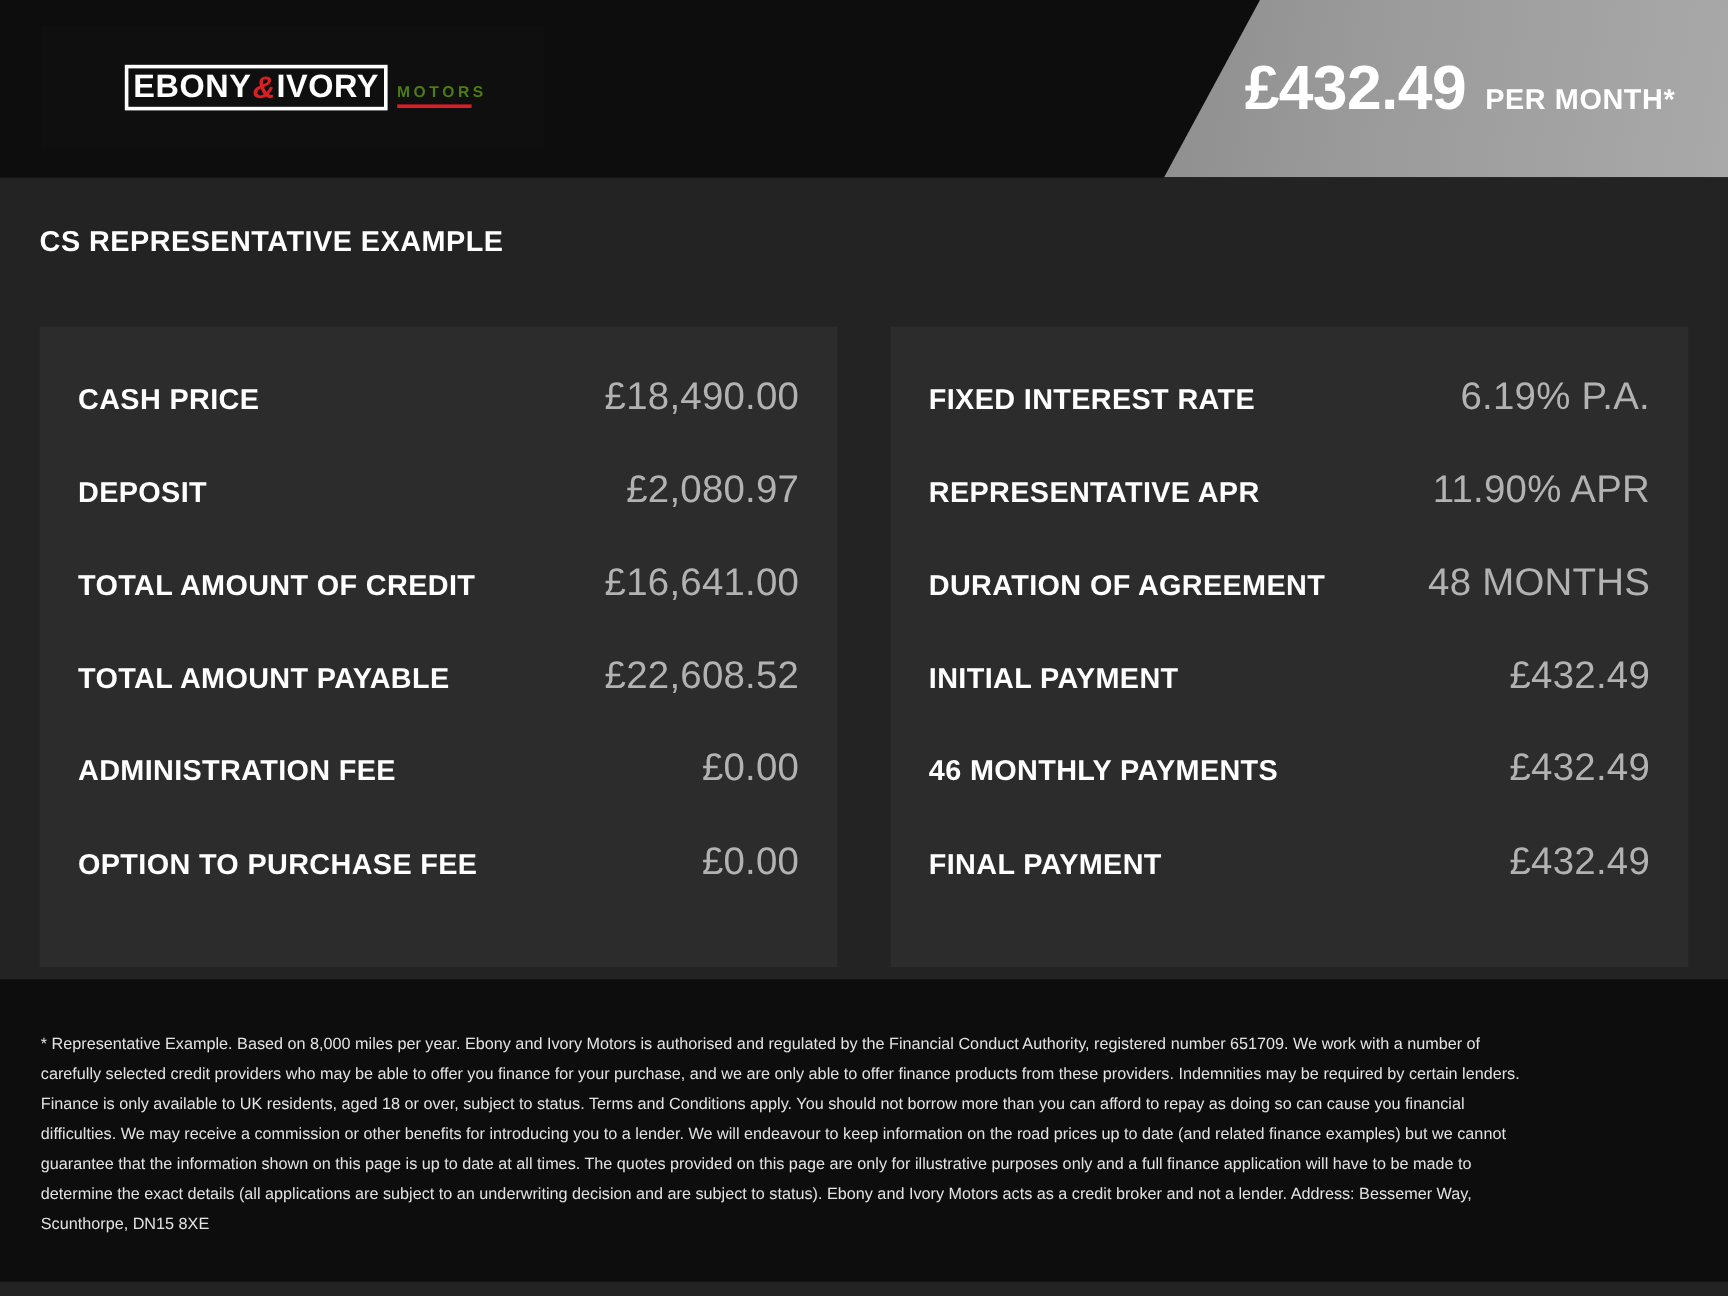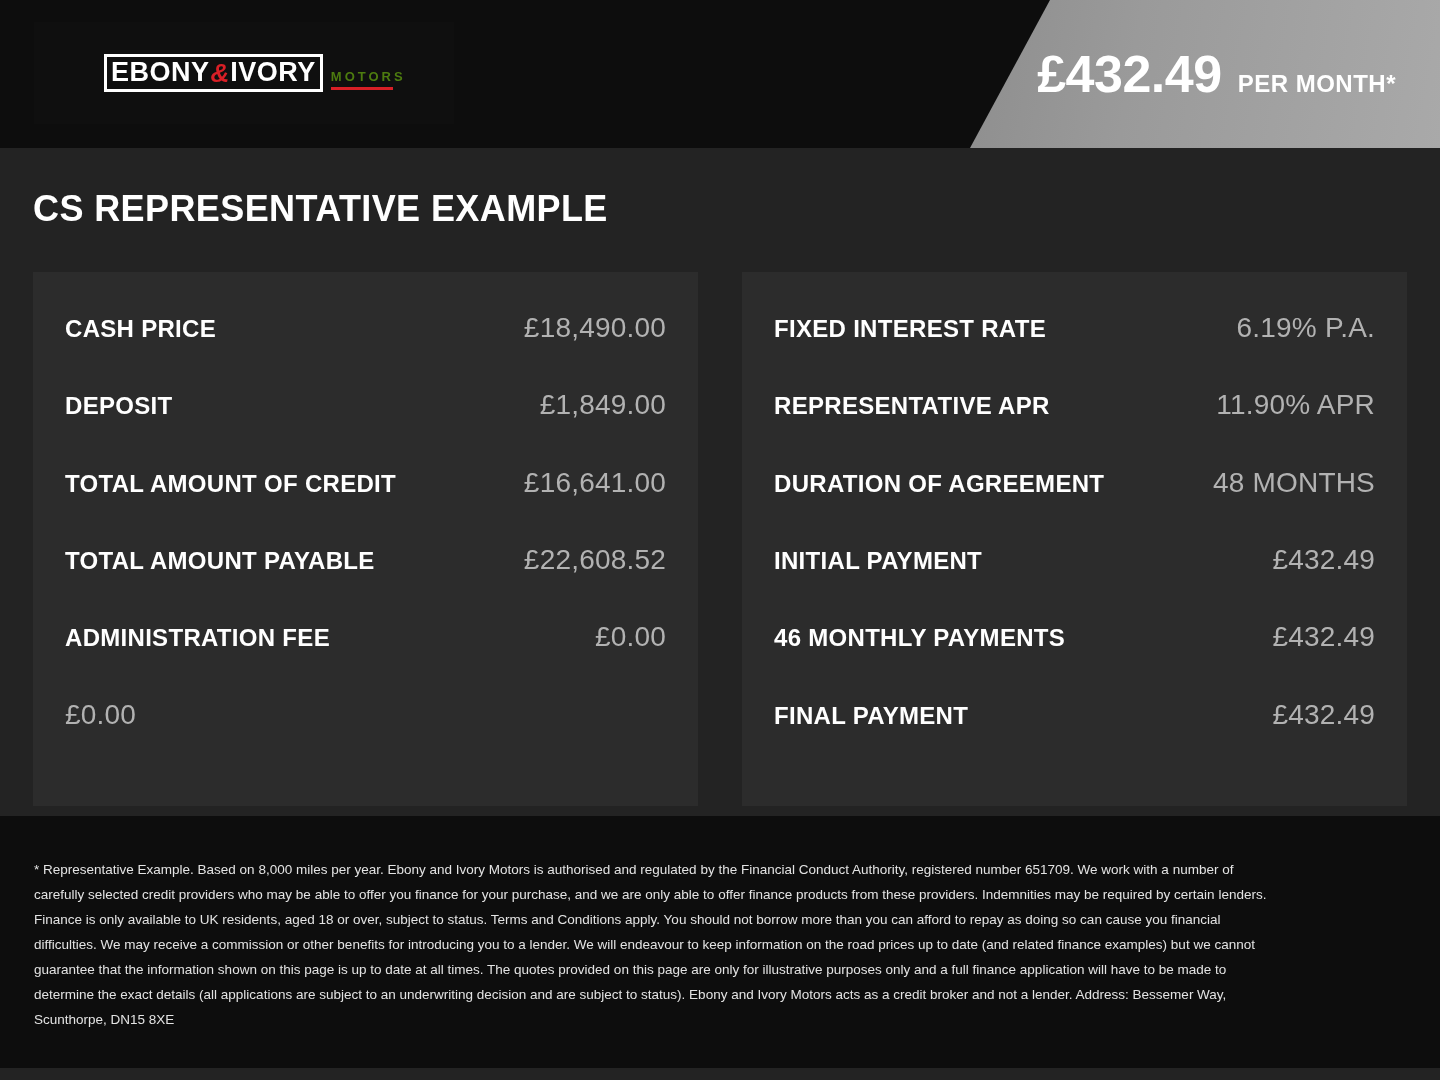--- a/index.html
+++ b/index.html
@@ -105,21 +105,21 @@
   .logo-rule {
     margin-top: 4px;
     width: 62px; height: 3px;
     background: #d81f26;
   }
 
   
   .title {
     position: absolute;
     left: 33px; top: 188px;
-    font-size: 36px;
+    font-size: 24px;
     font-weight: bold;
     color: #ffffff;
     letter-spacing: 0.4px;
   }
 
   
   .panels {
     position: absolute;
     left: 33px; top: 272px;
     width: 1374px; height: 534px;
@@ -141,21 +141,21 @@
     height: 78px;
   }
   .row-label {
     font-size: 24px;
     font-weight: bold;
     color: #ffffff;
     letter-spacing: 0.3px;
     white-space: nowrap;
   }
   .row-value {
-    font-size: 28px;
+    font-size: 32px;
     font-weight: normal;
     color: #b2b2b2;
     letter-spacing: 0.2px;
     white-space: nowrap;
     font-family: "Liberation Sans", sans-serif;
   }
 
   
   .footer {
     position: absolute;
@@ -205,35 +205,36 @@
 
   <div class="panels">
 
     <div class="panel">
       <div class="row">
         <span class="row-label">CASH PRICE</span>
         <span class="row-value">£18,490.00</span>
       </div>
       <div class="row">
         <span class="row-label">DEPOSIT</span>
-        <span class="row-value">£1,849.00</span>
+        <span class="row-value">£2,080.97</span>
       </div>
       <div class="row">
         <span class="row-label">TOTAL AMOUNT OF CREDIT</span>
         <span class="row-value">£16,641.00</span>
       </div>
       <div class="row">
         <span class="row-label">TOTAL AMOUNT PAYABLE</span>
         <span class="row-value">£22,608.52</span>
       </div>
       <div class="row">
         <span class="row-label">ADMINISTRATION FEE</span>
         <span class="row-value">£0.00</span>
       </div>
       <div class="row">
+        <span class="row-label">OPTION TO PURCHASE FEE</span>
         <span class="row-value">£0.00</span>
       </div>
     </div>
 
     <div class="panel">
       <div class="row">
         <span class="row-label">FIXED INTEREST RATE</span>
         <span class="row-value">6.19% P.A.</span>
       </div>
       <div class="row">

